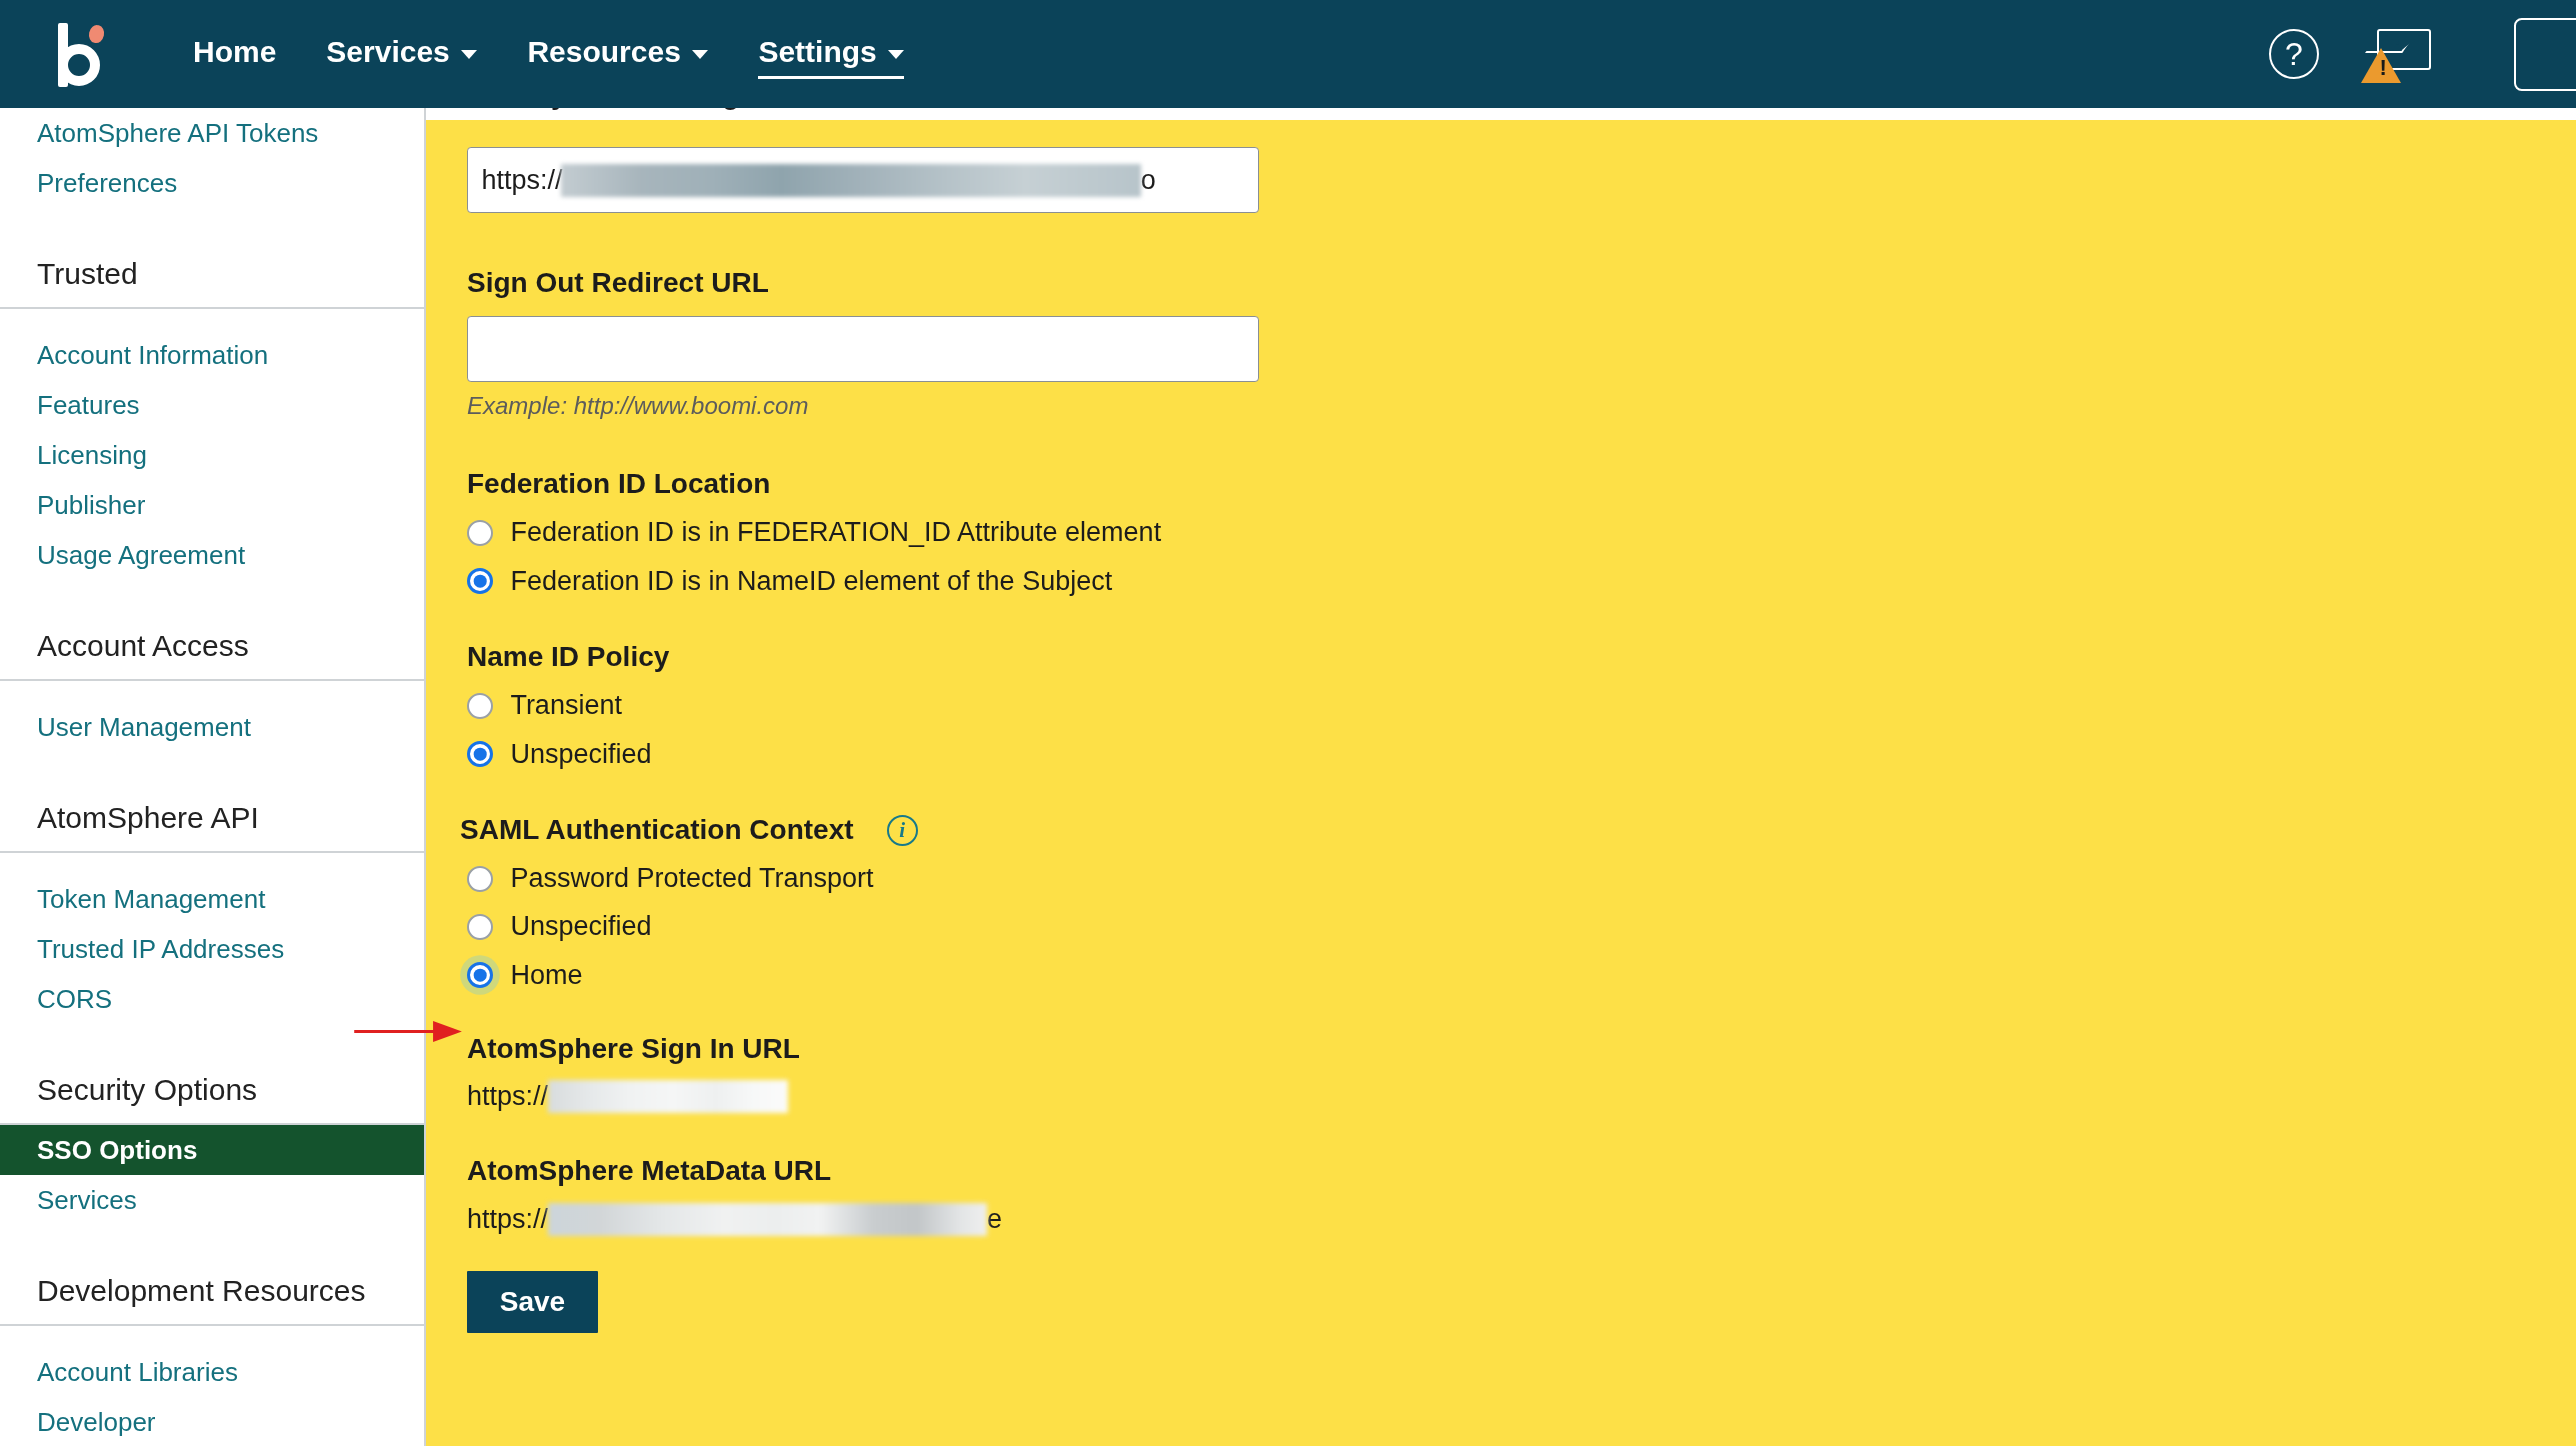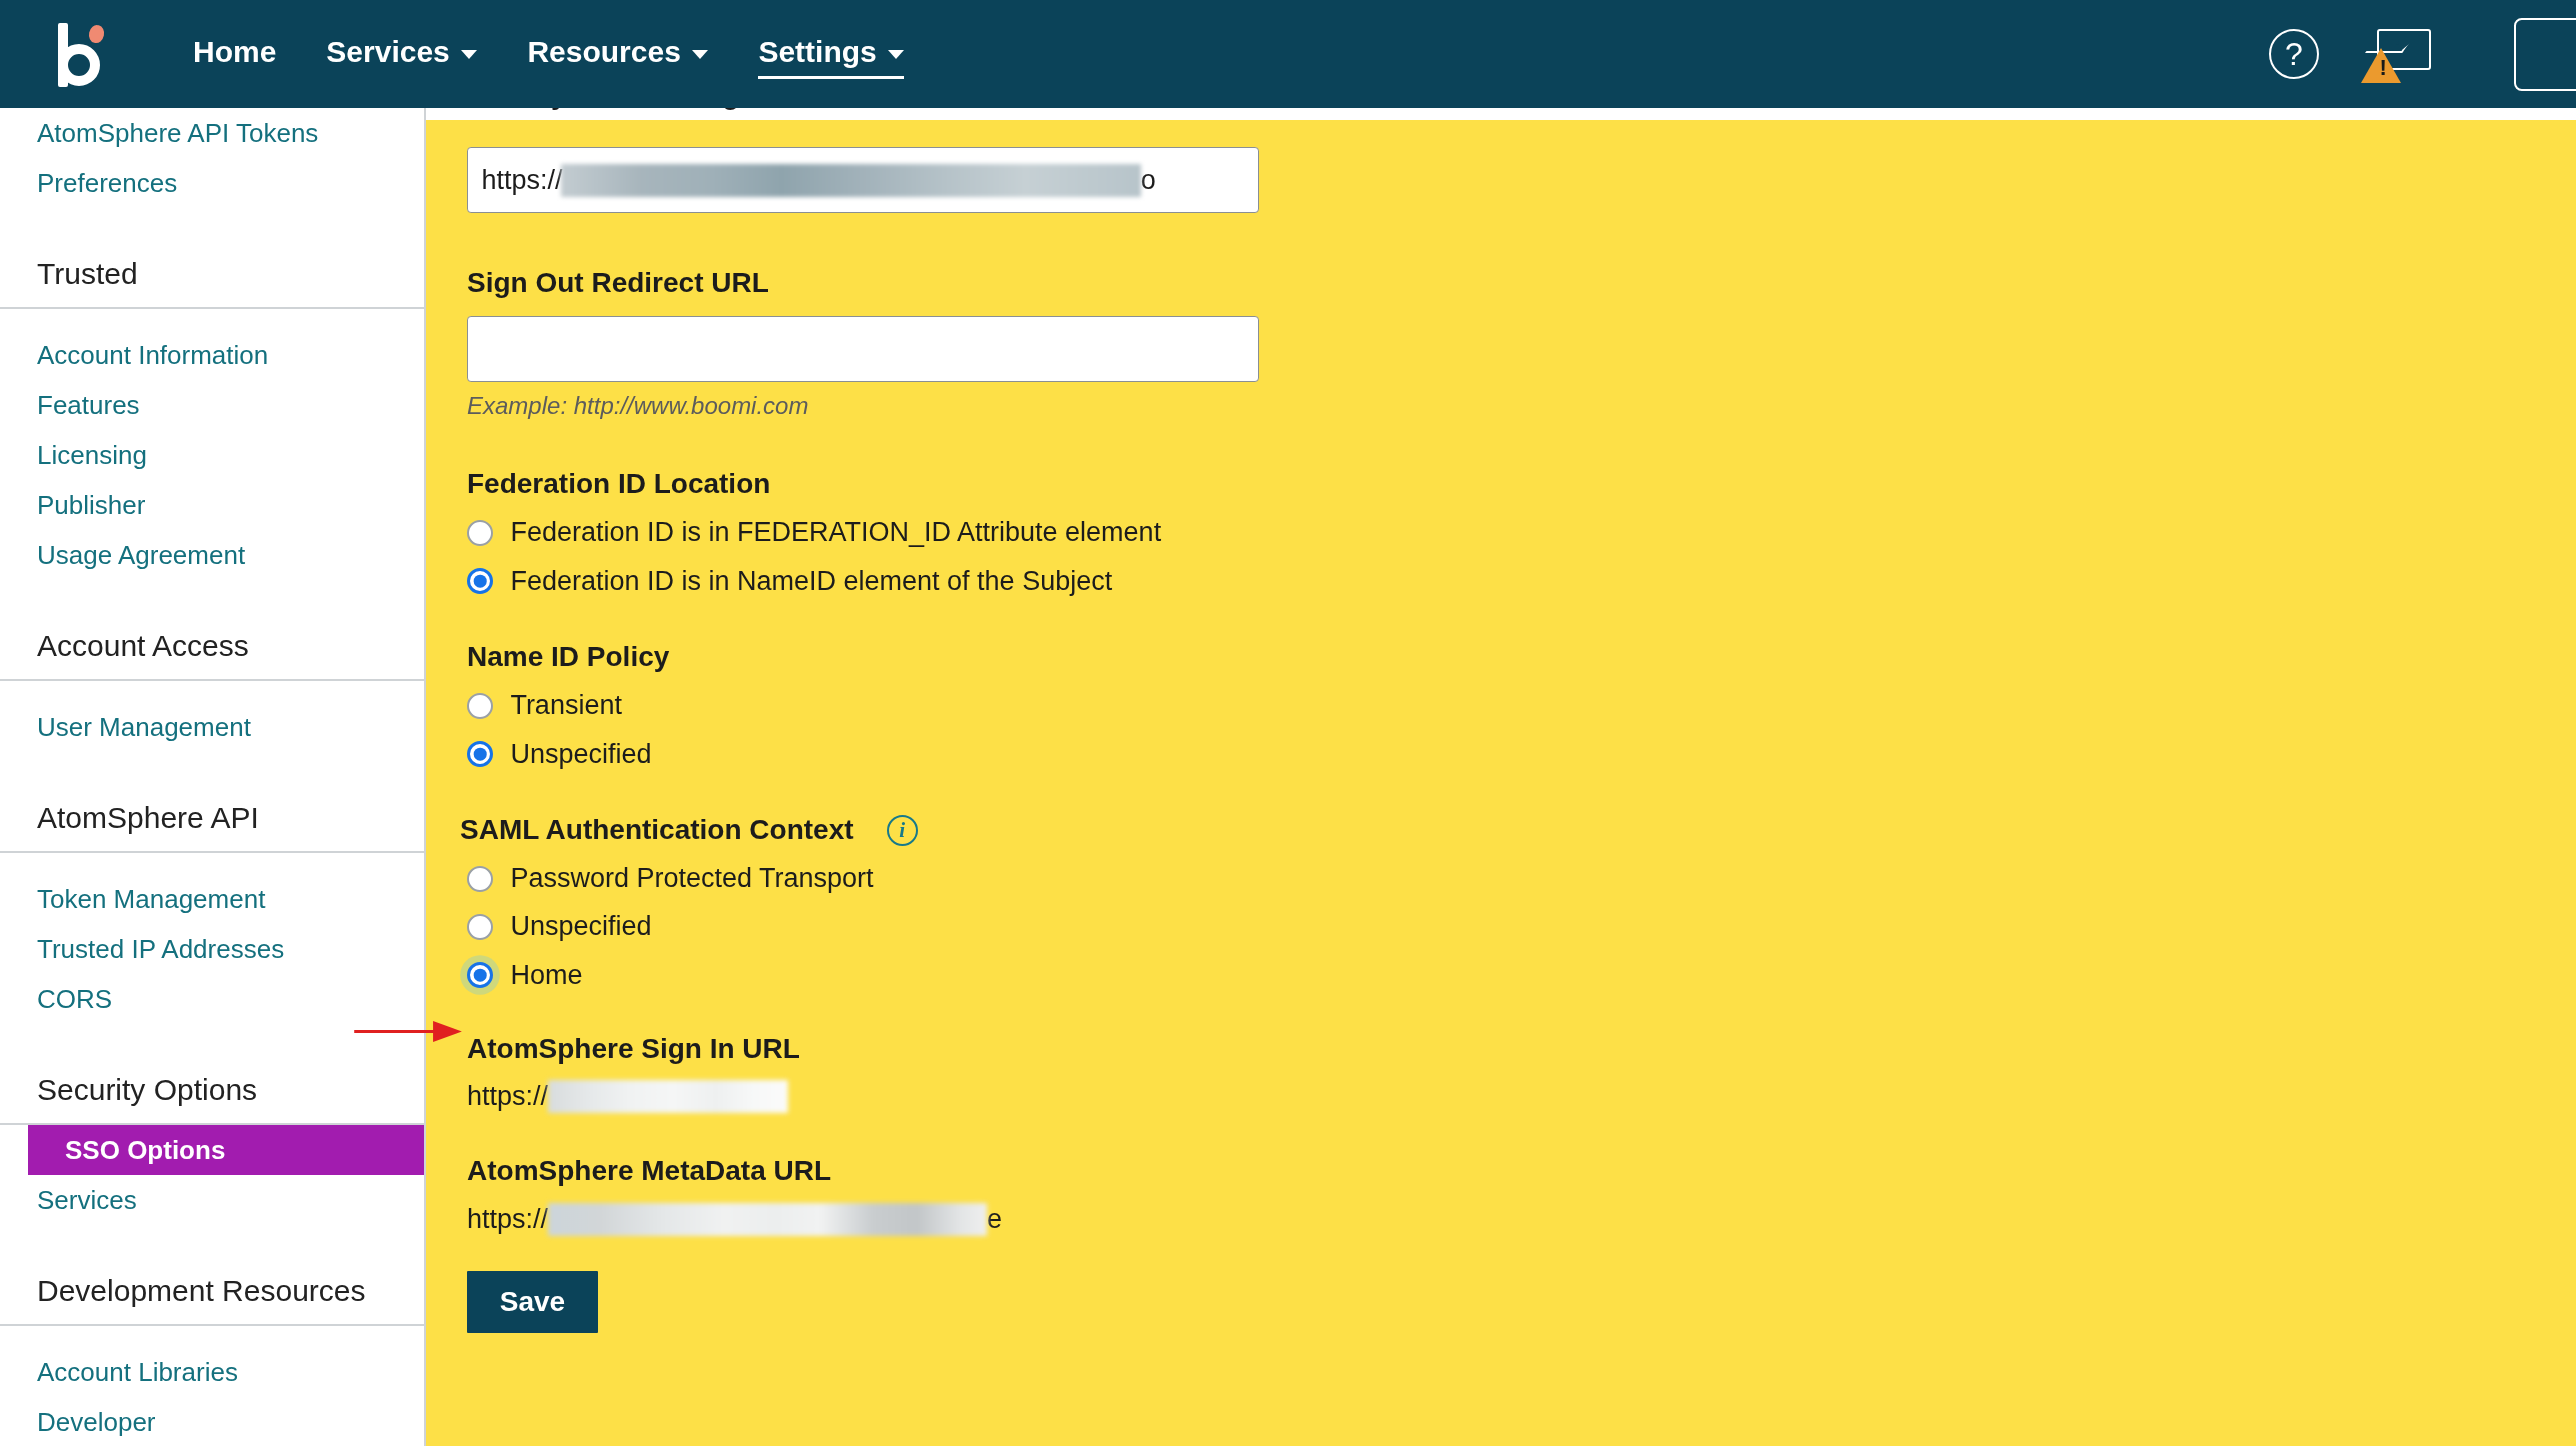--- a/index.html
+++ b/index.html
@@ -127,23 +127,22 @@
     overflow: hidden;
     z-index: 10;
   }
   .side-link {
     color: #14707e; font-size: 26px;
     padding: 0 0 0 37px; height: 50px;
     display: flex; align-items: center;
     white-space: nowrap; cursor: pointer;
   }
   .side-link.selected {
-    background: #a21caf; color: #ffffff; font-weight: bold;
+    background: #14532d; color: #ffffff; font-weight: bold;
     padding-left: 37px;
-    margin-left: 28px;
   }
   .side-head {
     color: #222222; font-size: 30px;
     padding: 0 0 0 37px;
     height: 68px; display: flex; align-items: center;
     border-bottom: 2.9px solid #cfd3d6;
     white-space: nowrap;
   }
   .gap-sm { height: 21px; }
   .gap-md { height: 33px; }

